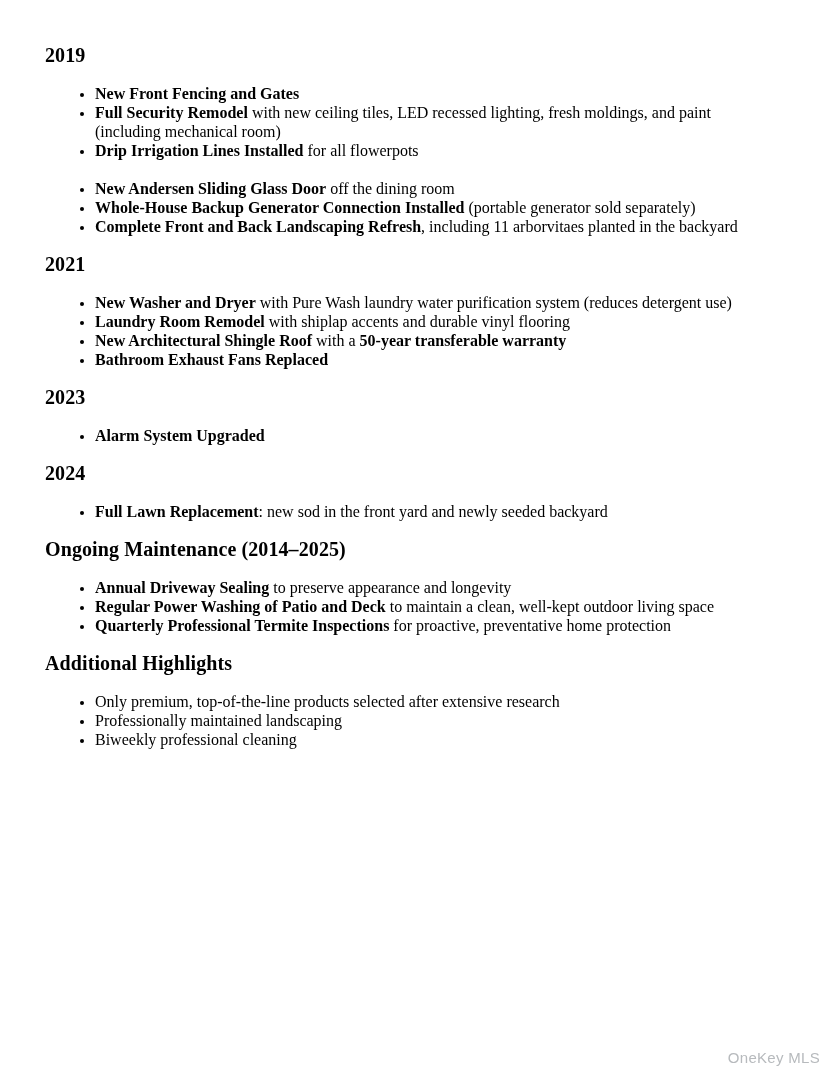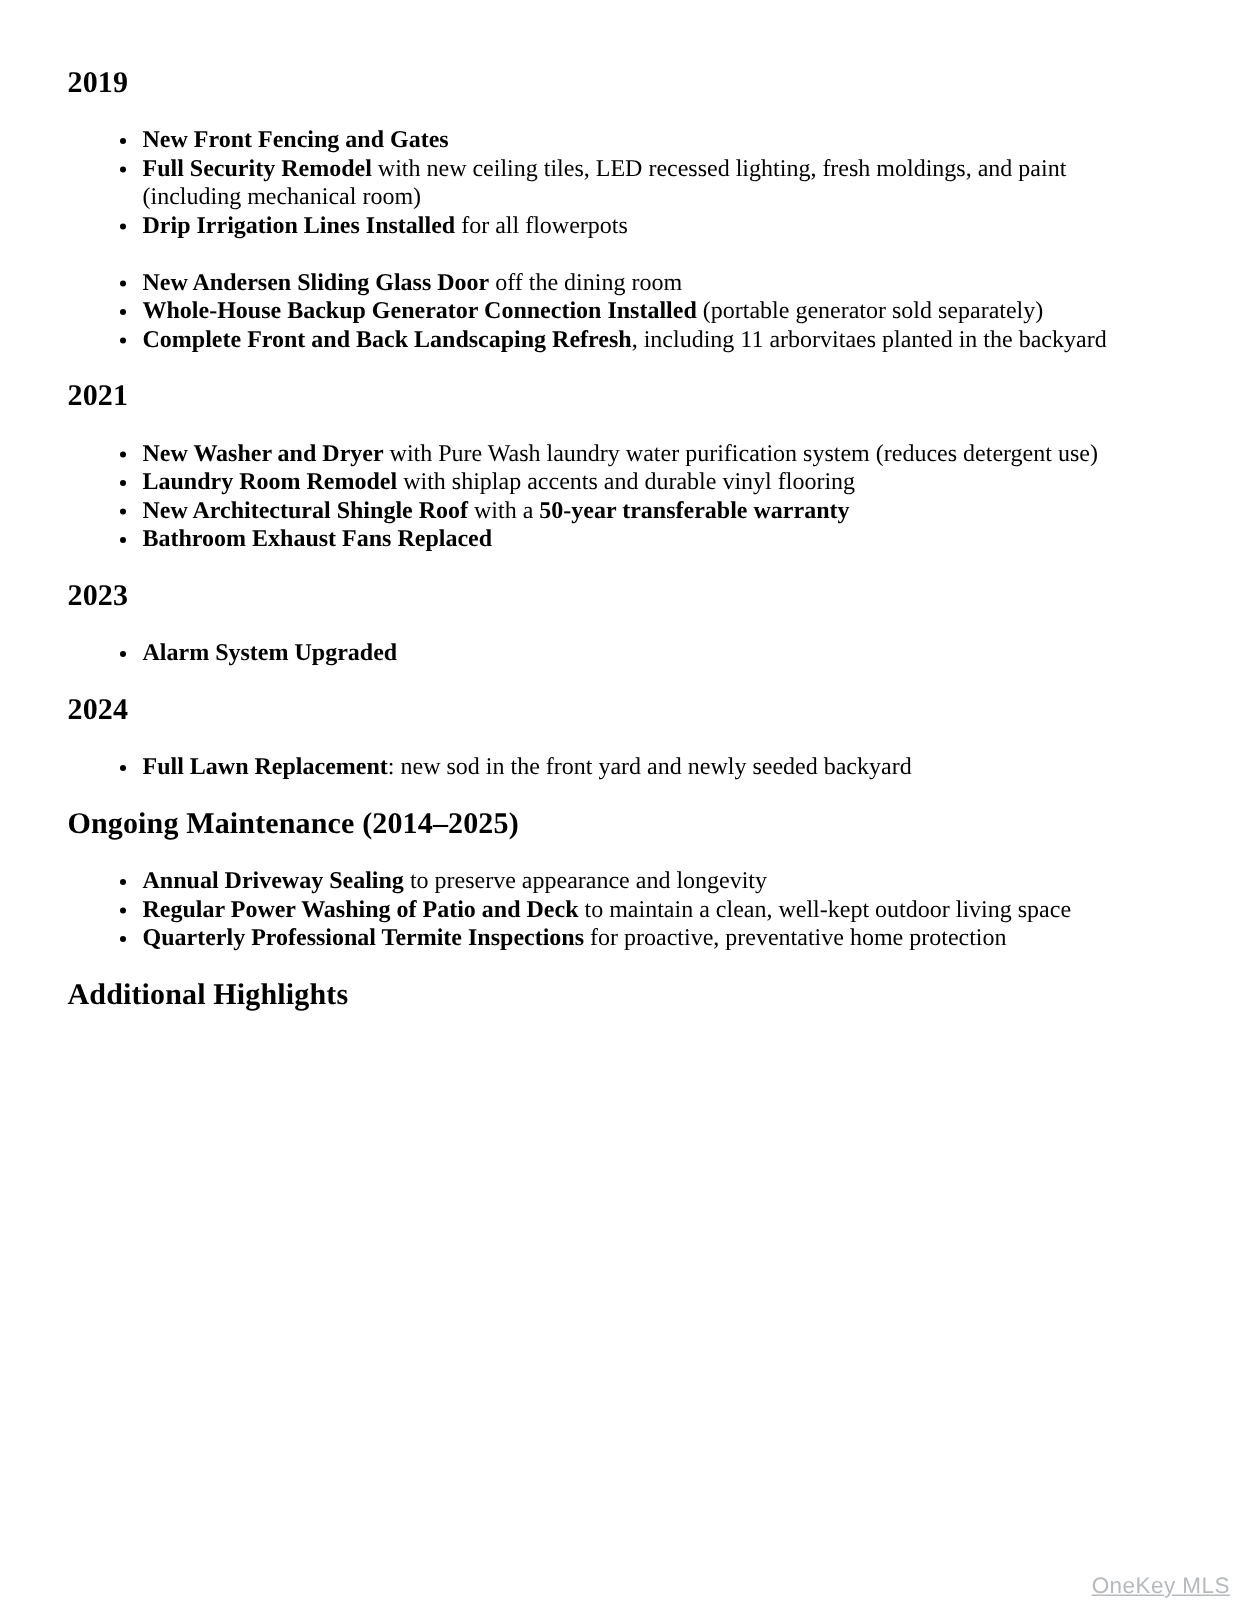--- a/index.html
+++ b/index.html
@@ -37,21 +37,20 @@
   ul.section-list li::marker { font-size: 13px; }
   .b { font-weight: bold; }
   .watermark {
     position: absolute;
     right: 5px;
     bottom: 4px;
     font-family: "Liberation Sans", sans-serif;
     font-size: 15px;
     color: #b7babd;
     letter-spacing: 0.3px;
-    text-decoration: underline;
   }
 </style>
 </head>
 <body>
 
 <div class="page">
   <main>
   <section class="section">
     <h2 class="section-heading">2019</h2>
     <ul class="section-list">
@@ -100,16 +99,21 @@
     <h2 class="section-heading">Ongoing Maintenance (2014–2025)</h2>
     <ul class="section-list">
           <li><span class="b">Annual Driveway Sealing</span><span> to preserve appearance and longevity</span></li>
           <li><span class="b">Regular Power Washing of Patio and Deck</span><span> to maintain a clean, well-kept outdoor living space</span></li>
           <li><span class="b">Quarterly Professional Termite Inspections</span><span> for proactive, preventative home protection</span></li>
         </ul>
   </section>
 
   <section class="section">
     <h2 class="section-heading">Additional Highlights</h2>
+    <ul class="section-list">
+          <li><span>Only premium, top-of-the-line products selected after extensive research</span></li>
+          <li><span>Professionally maintained landscaping</span></li>
+          <li><span>Biweekly professional cleaning</span></li>
+        </ul>
   </section>
 </main>
   <div class="watermark">OneKey MLS</div>
 </div>
 
 </body></html>

